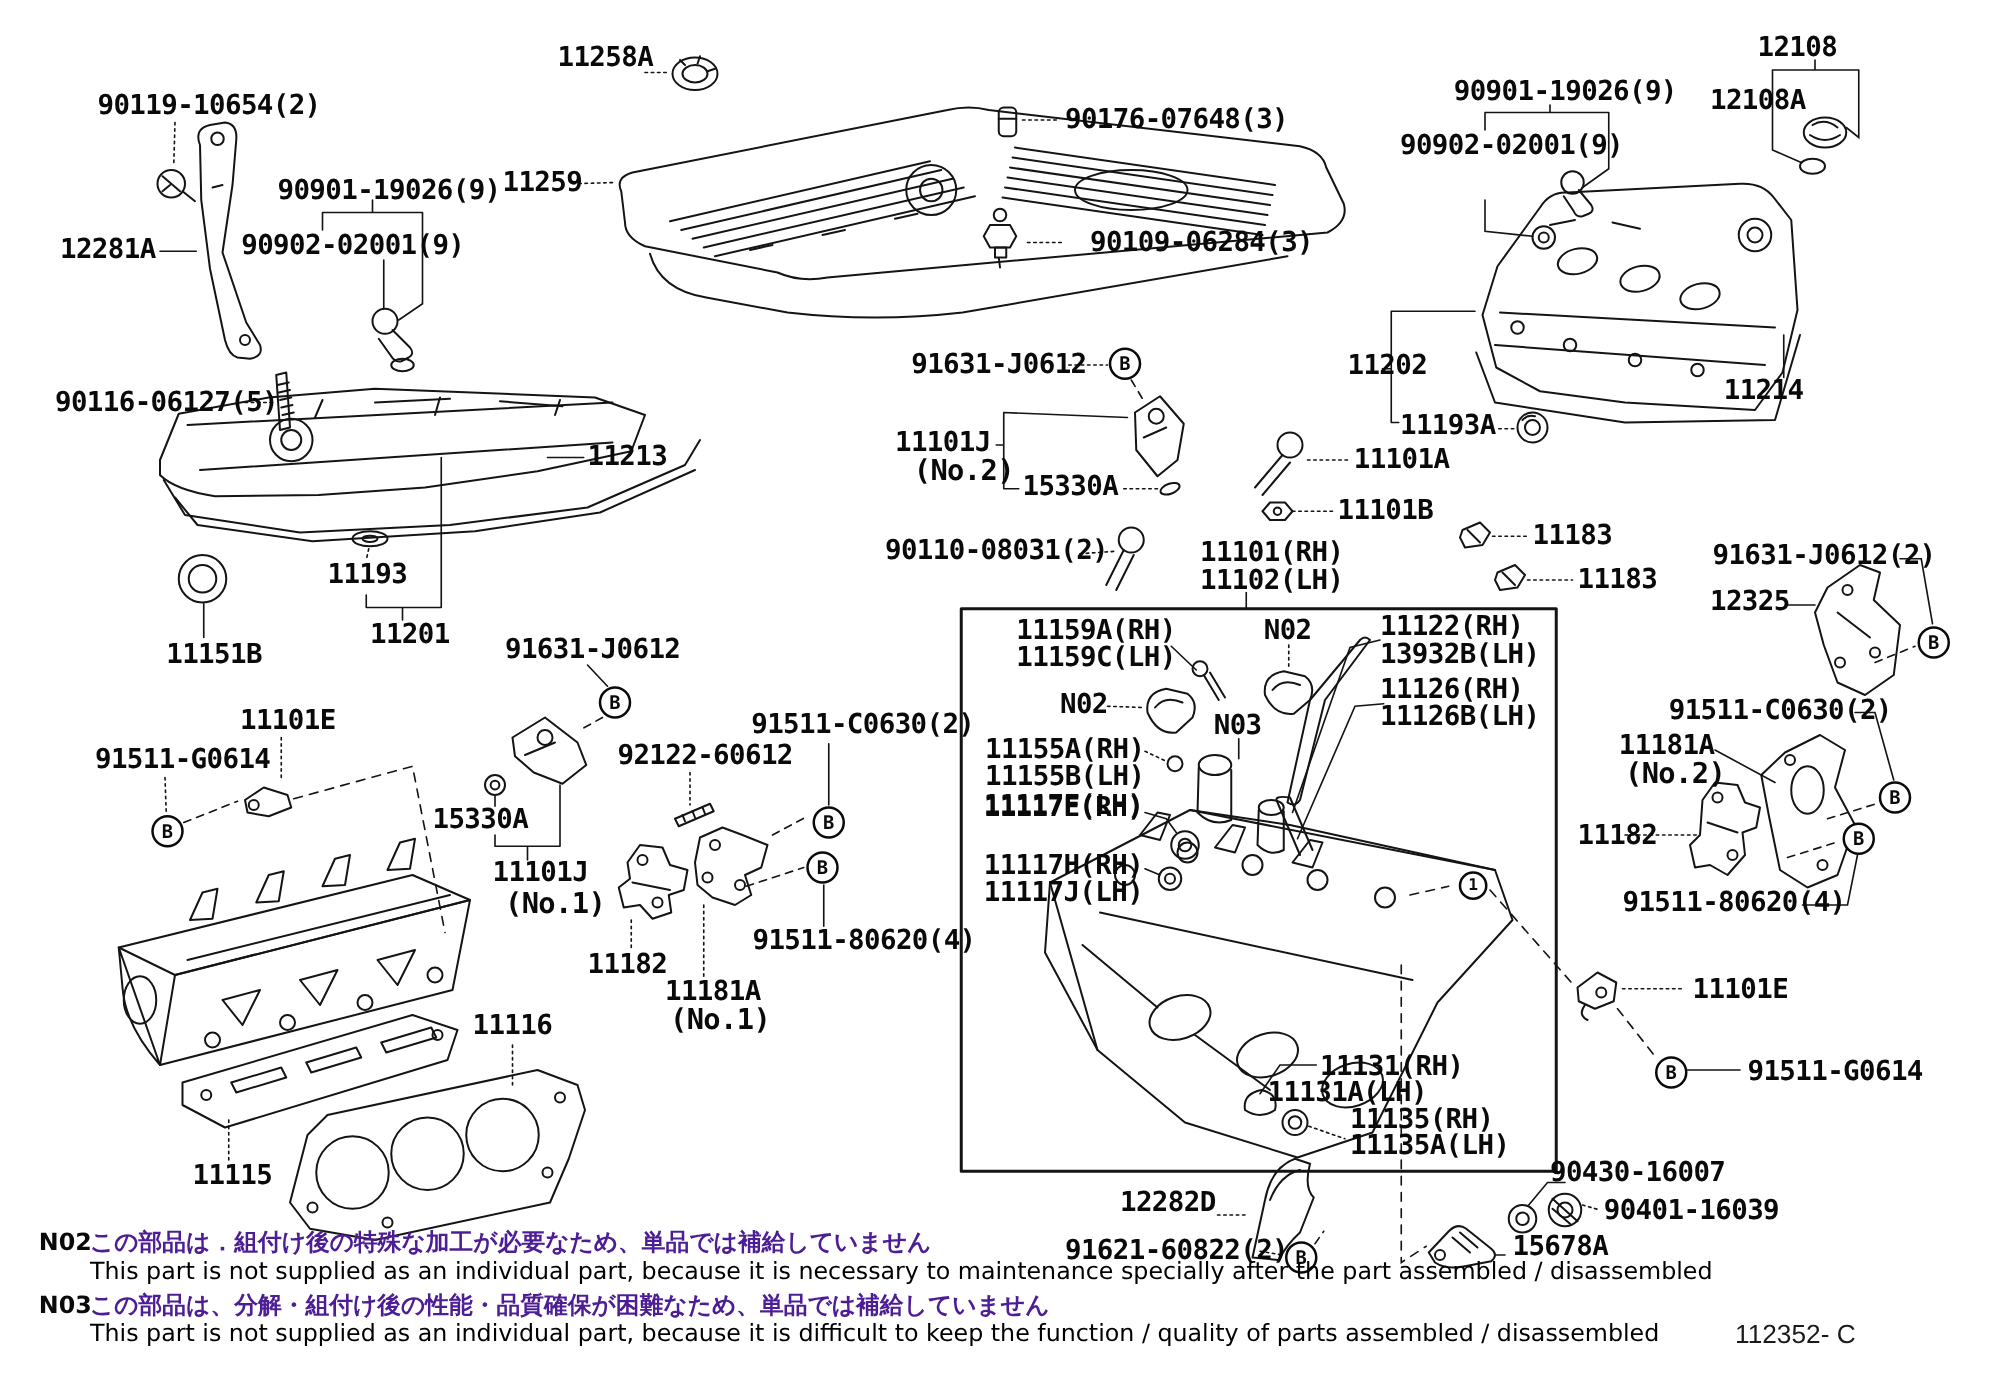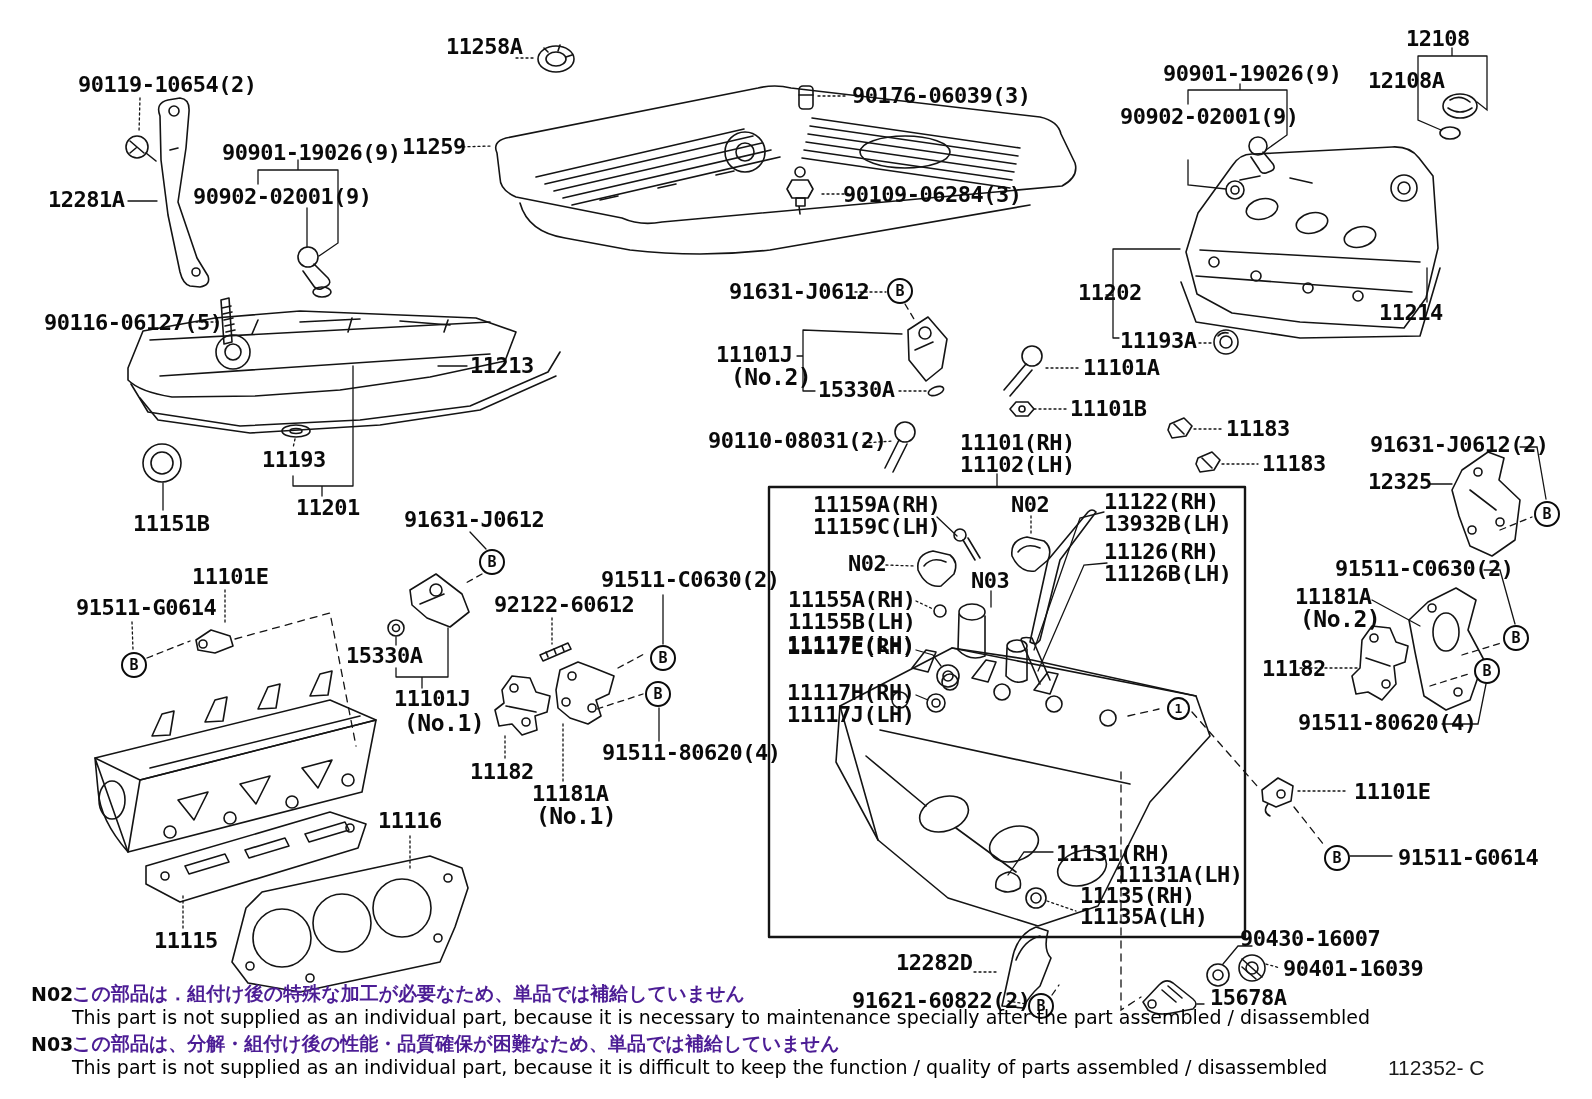--- a/index.html
+++ b/index.html
@@ -417,22 +417,22 @@
   </g>
 </svg>
 
 <div class="lbl" style="left:78px;top:74px">90119-10654(2)</div>
 <div class="lbl" style="left:48px;top:189px">12281A</div>
 <div class="lbl" style="left:222px;top:142px">90901-19026(9)</div>
 <div class="lbl" style="left:193px;top:186px">90902-02001(9)</div>
 <div class="lbl" style="left:44px;top:312px">90116-06127(5)</div>
 <div class="lbl" style="left:446px;top:36px">11258A</div>
 <div class="lbl" style="left:402px;top:136px">11259</div>
-<div class="lbl" style="left:852px;top:85px">90176-06039(3)</div>
-<div class="lbl" style="left:843px;top:184px">90109-06284(3)</div>
+<div class="lbl" style="left:852px;top:85px">90176-07648(3)</div>
+<div class="lbl" style="left:872px;top:184px">90109-06284(3)</div>
 <div class="lbl" style="left:1406px;top:28px">12108</div>
 <div class="lbl" style="left:1368px;top:70px">12108A</div>
 <div class="lbl" style="left:1163px;top:63px">90901-19026(9)</div>
 <div class="lbl" style="left:1120px;top:106px">90902-02001(9)</div>
 <div class="lbl" style="left:1078px;top:282px">11202</div>
 <div class="lbl" style="left:1379px;top:302px">11214</div>
 <div class="lbl" style="left:1120px;top:330px">11193A</div>
 <div class="lbl" style="left:1083px;top:357px">11101A</div>
 <div class="lbl" style="left:1070px;top:398px">11101B</div>
 <div class="lbl" style="left:1226px;top:418px">11183</div>
@@ -474,21 +474,21 @@
 <div class="lbl" style="left:1104px;top:563px">11126B(LH)</div>
 <div class="lbl" style="left:848px;top:553px">N02</div>
 <div class="lbl" style="left:971px;top:570px">N03</div>
 <div class="lbl" style="left:788px;top:589px">11155A(RH)</div>
 <div class="lbl" style="left:788px;top:611px">11155B(LH)</div>
 <div class="lbl" style="left:787px;top:636px">11117E(RH)</div>
 <div class="lbl" style="left:787px;top:634px">11117F(LH)</div>
 <div class="lbl" style="left:787px;top:682px">11117H(RH)</div>
 <div class="lbl" style="left:787px;top:704px">11117J(LH)</div>
 <div class="lbl" style="left:1056px;top:843px">11131(RH)</div>
-<div class="lbl" style="left:1115px;top:864px">11131A(LH)</div>
+<div class="lbl" style="left:1014px;top:864px">11131A(LH)</div>
 <div class="lbl" style="left:1080px;top:885px">11135(RH)</div>
 <div class="lbl" style="left:1080px;top:906px">11135A(LH)</div>
 
 <div class="lbl" style="left:1295px;top:586px">11181A</div>
 <div class="lbl sub" style="left:1300px;top:608px">(No.2)</div>
 <div class="lbl" style="left:1335px;top:558px">91511-C0630(2)</div>
 <div class="lbl" style="left:1262px;top:658px">11182</div>
 <div class="lbl" style="left:1298px;top:712px">91511-80620(4)</div>
 <div class="lbl" style="left:1354px;top:781px">11101E</div>
 <div class="lbl" style="left:1398px;top:847px">91511-G0614</div>

